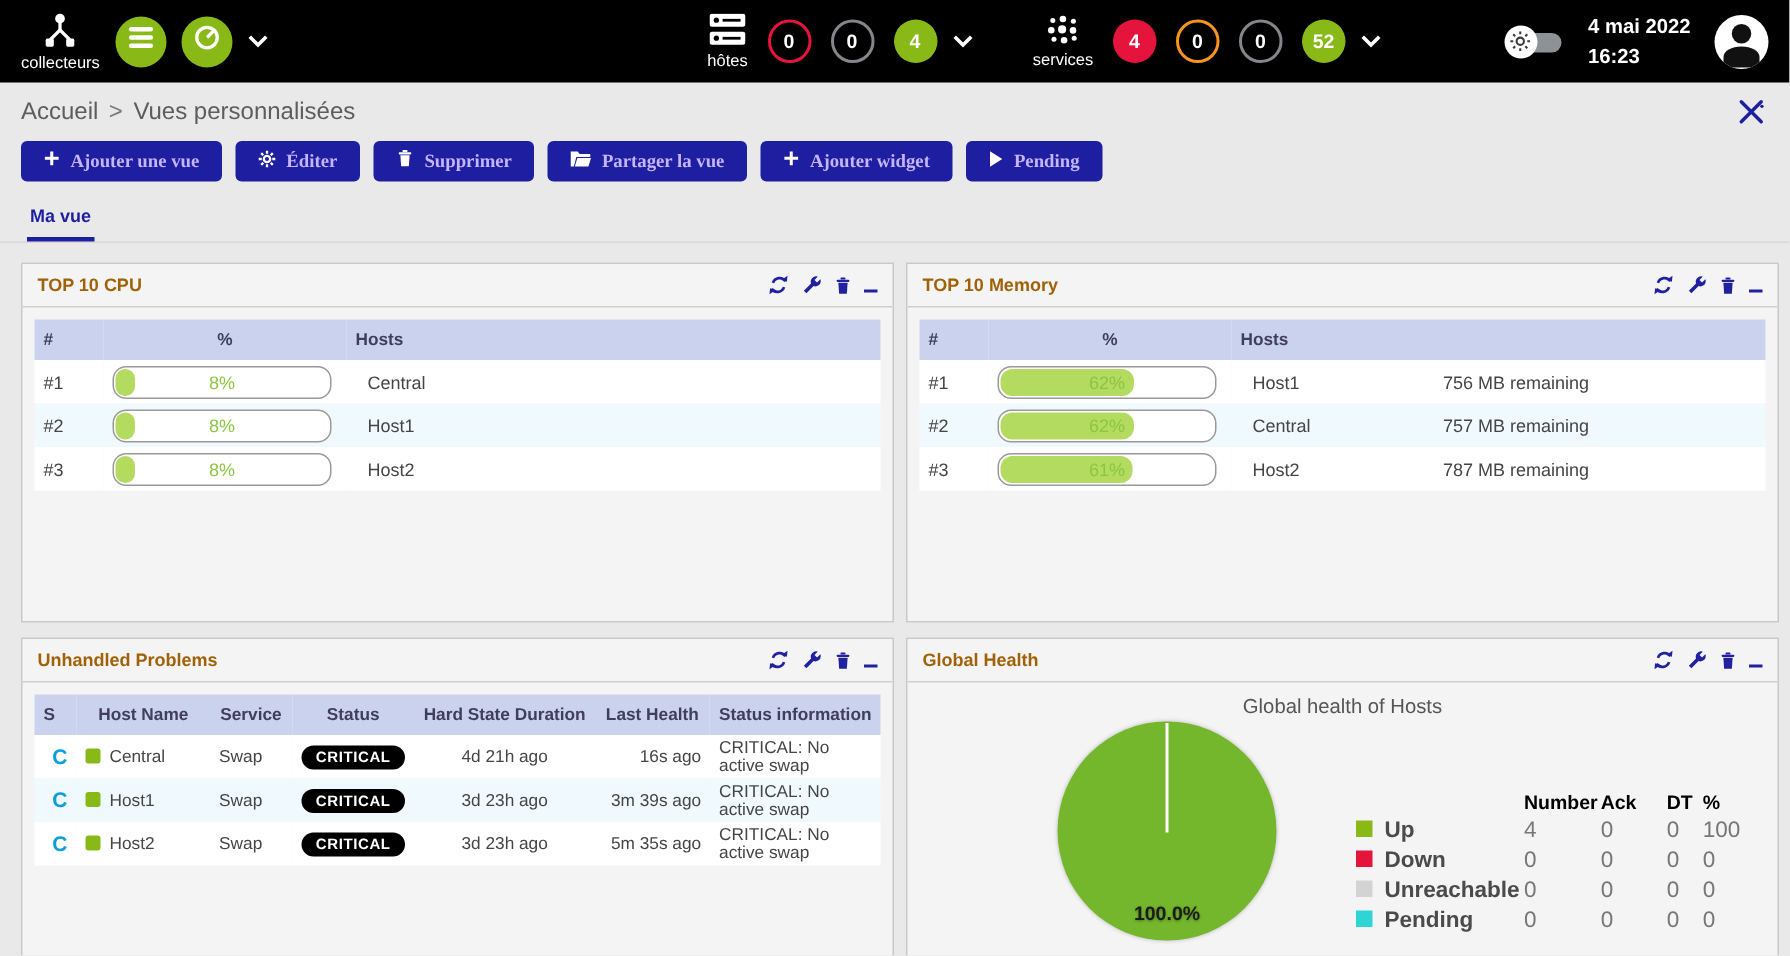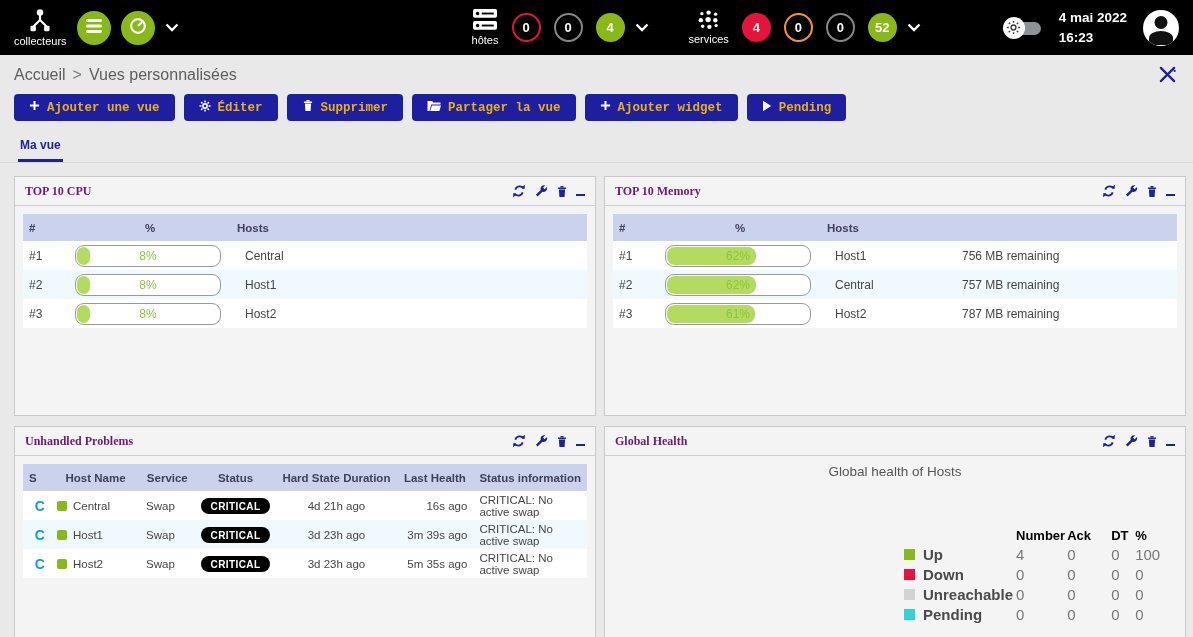--- a/index.html
+++ b/index.html
@@ -41,34 +41,34 @@
 
   
   .crumbs { display:flex; align-items:center; padding:10px 16px 0 14px; font-size:16px; color:#5d5d5d; }
   .crumbs a { color:#5d5d5d; text-decoration:none; cursor:pointer; }
   .crumbs .sep { margin:0 7px; color:#777; }
   .crumbs .spacer { flex:1; }
 
   
   .toolbar { display:flex; gap:9px; padding:10px 14px 0 14px; }
   .tb-btn { display:flex; align-items:center; gap:7px; height:27px; padding:0 15px;
-            background:#1e1ea0; color:#eab308; border:none; border-radius:4px;
-            font-size:12.5px; font-weight:bold; font-family:Liberation Mono, monospace; cursor:pointer; }
+            background:#1e1ea0; color:#c4b5fd; border:none; border-radius:4px;
+            font-size:12.5px; font-weight:bold; font-family:Liberation Serif, serif; cursor:pointer; }
 
   
   .tabbar { margin-top:14px; border-bottom:1px solid #d8d8d8; padding:0 18px; }
   .tab { display:inline-block; color:#1e1ea0; font-size:12px; font-weight:bold;
          padding:0 2px 7px 2px; border-bottom:3px solid #1e1ea0; cursor:pointer; }
 
   
   .dash { padding:13px 7px 0 14px; display:flex; flex-wrap:wrap; gap:10px 8px; }
   .widget { width:582px; height:240px; background:#f4f4f4; border:1px solid #c9c9c9; }
   .w-hdr { height:29px; display:flex; align-items:center; padding:0 10px;
            border-bottom:1px solid #cfcfcf; }
-  .w-title { font-size:12px; font-weight:bold; color:#701a75;font-family:Liberation Serif, serif; }
+  .w-title { font-size:12px; font-weight:bold; color:#a16207; }
   .w-icons { margin-left:auto; display:flex; align-items:flex-end; gap:8px; color:#2121a0; }
   .w-icons span { display:flex; cursor:pointer; }
   .min-icon i { display:block; width:9px; height:0; border-bottom:2px solid #2121a0; margin-bottom:2px; }
   .w-body { position:relative; padding:8px; height:209px; }
 
   
   table.grid { width:100%; border-collapse:collapse; font-size:12px; color:#454545; }
   table.grid thead tr { background:#cbd2ee; }
   table.grid th { font-size:11.5px; font-weight:bold; color:#3f3f5c; height:27px;
                   padding:0 6px; white-space:nowrap; }
@@ -576,20 +576,23 @@
             <rect x="5.1" y="1" width="3.8" height="1.7" rx="0.5"></rect>
           </svg>
         </span>
         <span class="min-icon">
             <i></i>
           </span>
       </span>
     </div>
     <div class="w-body">
       <div class="gh-title">Global health of Hosts</div>
+      <div class="pie">
+        <div class="pie-label">100.0%</div>
+      </div>
       <table class="legend">
         <thead>
           <tr>
             <th></th>
             <th>Number</th>
             <th>Ack</th>
             <th>DT</th>
             <th>%</th>
           </tr>
         </thead>

